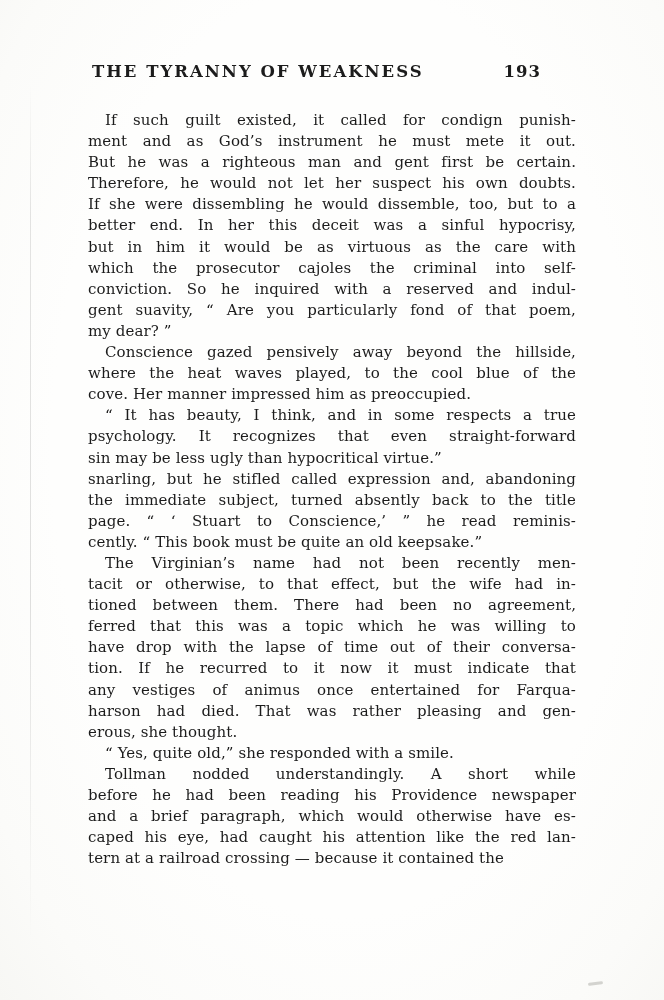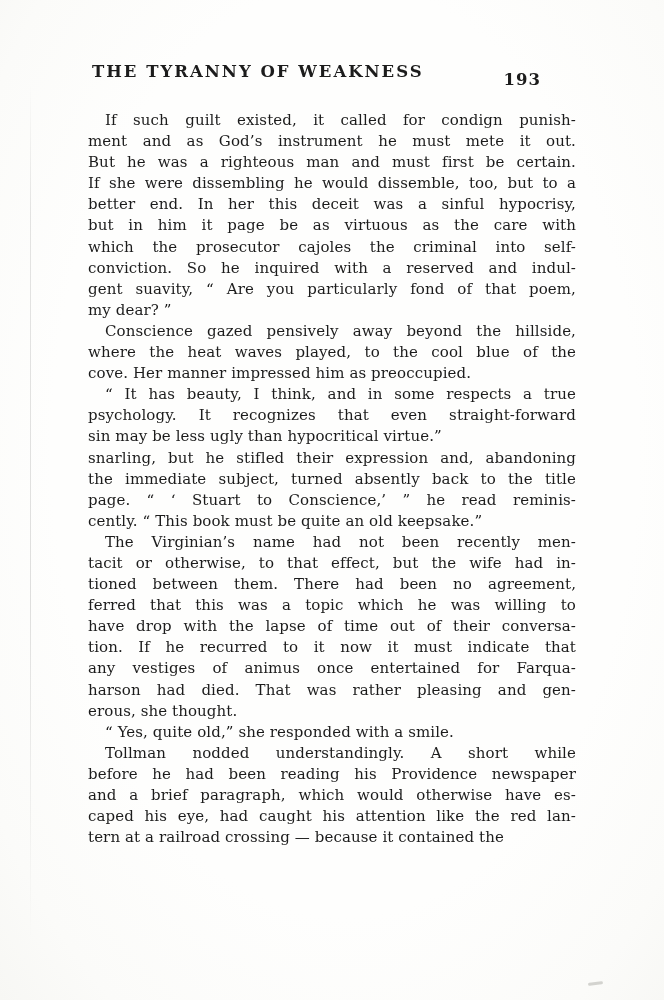--- a/index.html
+++ b/index.html
@@ -53,21 +53,20 @@
     letter-spacing: 2px;
     white-space: nowrap;
   }
   .page-number {
     position: absolute;
     right: 35px;
     top: 0;
     font-weight: bold;
     font-size: 16.5px;
     letter-spacing: 1px;
-    margin-top: 8px;
   }
   .body-block {
     position: absolute;
     top: 110px;
     left: 88px;
     width: 488px;
   }
   .paragraph {
     margin: 0;
   }
@@ -95,41 +94,42 @@
 
   <div class="header">
     <span class="running-title">THE TYRANNY OF WEAKNESS</span>
     <span class="page-number">193</span>
   </div>
 
   <div class="body-block">
       <div class="paragraph">
         <div class="line first">If such guilt existed, it called for condign punish-</div>
         <div class="line">ment and as God’s instrument he must mete it out.</div>
-        <div class="line">But he was a righteous man and must first be certain.</div>
+        <div class="line">But he was a righteous man and gent first be certain.</div>
+        <div class="line">Therefore, he would not let her suspect his own doubts.</div>
         <div class="line">If she were dissembling he would dissemble, too, but to a</div>
         <div class="line">better end.  In her this deceit was a sinful hypocrisy,</div>
-        <div class="line">but in him it page be as virtuous as the care with</div>
+        <div class="line">but in him it would be as virtuous as the care with</div>
         <div class="line">which the prosecutor cajoles the criminal into self-</div>
         <div class="line">conviction.  So he inquired with a reserved and indul-</div>
         <div class="line">gent suavity, “ Are you particularly fond of that poem,</div>
         <div class="line last">my dear? ”</div>
       </div>
       <div class="paragraph">
         <div class="line first">Conscience gazed pensively away beyond the hillside,</div>
         <div class="line">where the heat waves played, to the cool blue of the</div>
         <div class="line last">cove.  Her manner impressed him as preoccupied.</div>
       </div>
       <div class="paragraph">
         <div class="line first">“ It has beauty, I think, and in some respects a true</div>
         <div class="line">psychology.  It recognizes that even straight-forward</div>
         <div class="line last">sin may be less ugly than hypocritical virtue.”</div>
       </div>
       <div class="paragraph">
-        <div class="line">snarling, but he stifled their expression and, abandoning</div>
+        <div class="line">snarling, but he stifled called expression and, abandoning</div>
         <div class="line">the immediate subject, turned absently back to the title</div>
         <div class="line">page.  “ ‘ Stuart to Conscience,’ ” he read reminis-</div>
         <div class="line last">cently.  “ This book must be quite an old keepsake.”</div>
       </div>
       <div class="paragraph">
         <div class="line first">The Virginian’s name had not been recently men-</div>
         <div class="line">tacit or otherwise, to that effect, but the wife had in-</div>
         <div class="line">tioned between them.  There had been no agreement,</div>
         <div class="line">ferred that this was a topic which he was willing to</div>
         <div class="line">have drop with the lapse of time out of their conversa-</div>

